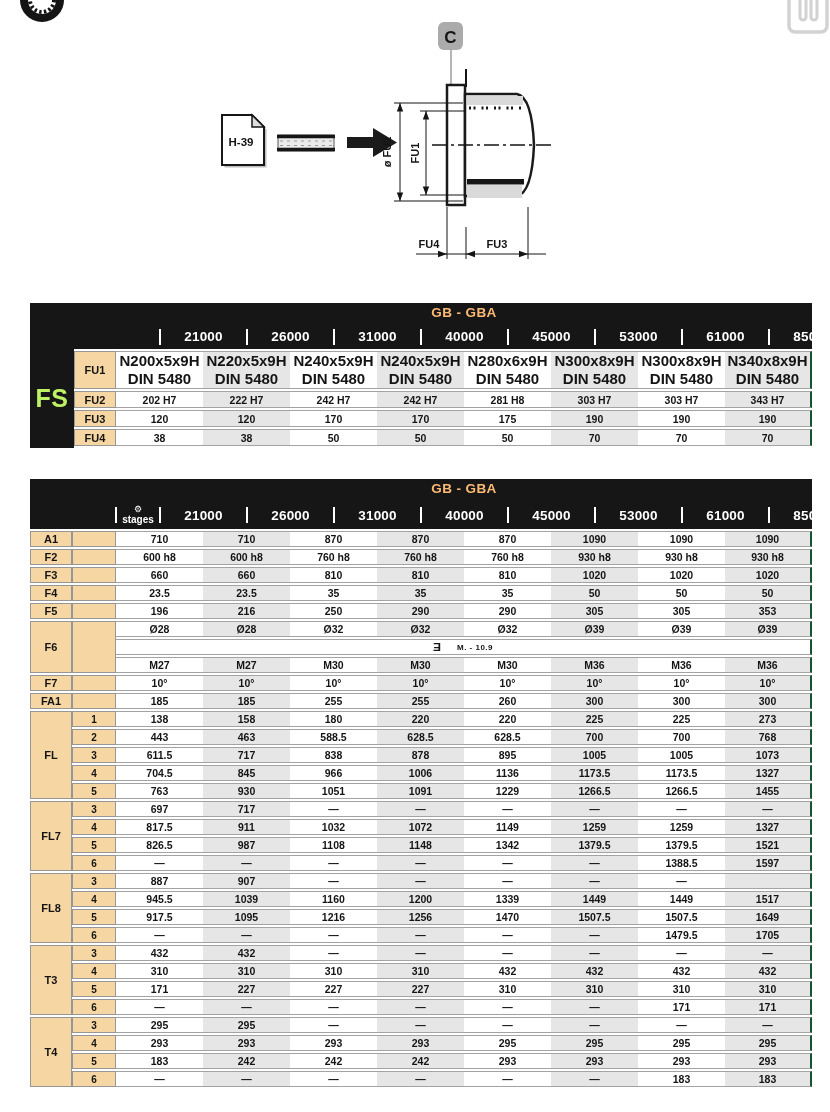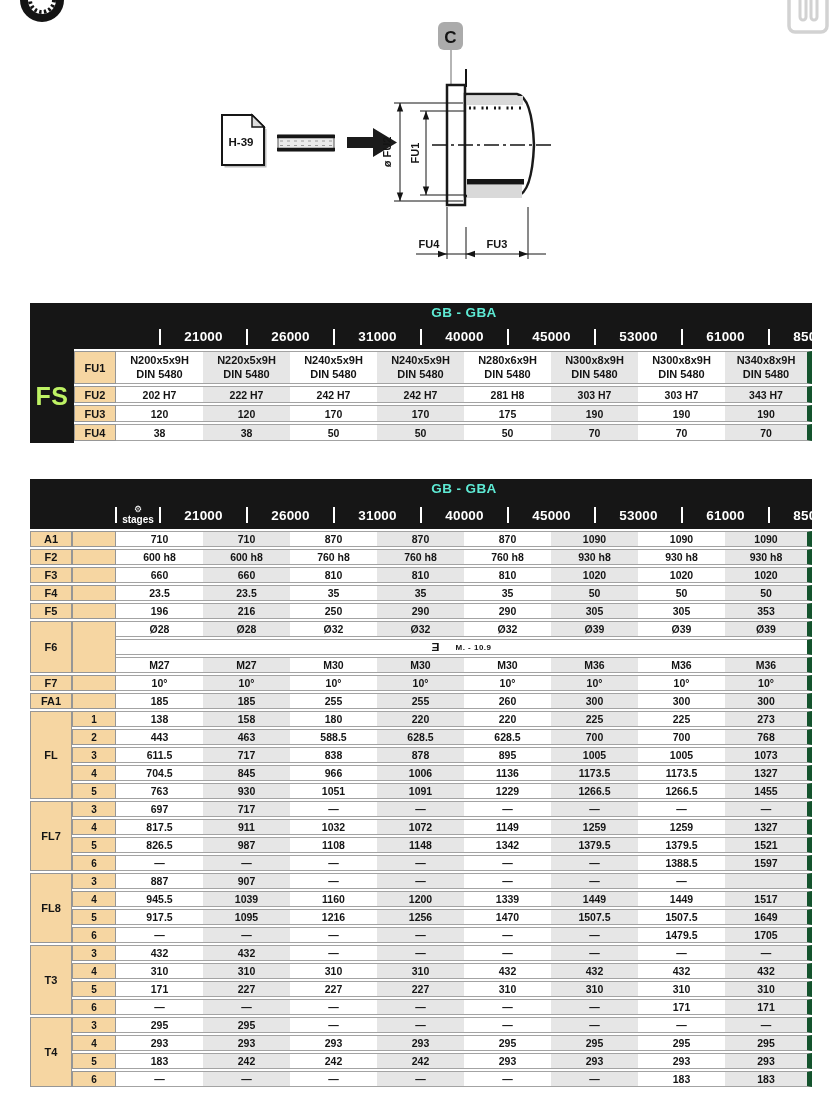--- a/index.html
+++ b/index.html
@@ -16,21 +16,21 @@
 
   
   .tblwrap{position:absolute;left:30px;width:782px;}
   .t1{top:303px;}
   .t2{top:479px;}
 
   .hdr{position:relative;background:#161616;width:100%;}
   .t1 .hdr{height:46px;}
   .t2 .hdr{height:50px;}
   .hdr-title{position:absolute;top:2px;left:86px;width:696px;text-align:center;
-             color:#5eead4;font-weight:bold;font-size:13.5px;letter-spacing:0.4px;}
+             color:#fdba74;font-weight:bold;font-size:13.5px;letter-spacing:0.4px;}
   .size-row{position:absolute;bottom:0;left:0;right:0;display:flex;align-items:center;padding-left:44px;}
   .t1 .size-row{height:25px;}
   .t2 .size-row{height:28px;}
   .sp86{flex:0 0 86px;}
   .sp42{flex:0 0 42px;}
   .size-cell{flex:0 0 87px;text-align:center;color:#fff;font-weight:bold;font-size:13.5px;
              position:relative;letter-spacing:0.2px;}
   .size-cell::before{content:'';position:absolute;left:-1px;top:50%;margin-top:-8px;height:16px;width:2px;background:#fff;}
   .stages-hdr{flex:0 0 44px;position:relative;display:flex;flex-direction:column;align-items:center;
               justify-content:center;color:#fff;line-height:1;}
@@ -43,23 +43,23 @@
            justify-content:center;color:#bef264;font-weight:bold;font-size:25px;letter-spacing:0.5px;}
 
   table.body{border-collapse:separate;border-spacing:0 2px;table-layout:fixed;}
   .t1 table.body{margin-left:44px;width:738px;}
   .t2 table.body{width:782px;}
   td{padding:0;text-align:center;vertical-align:middle;font-weight:bold;color:#141414;}
   td.lbl{background:#F6D6A2;border:1px solid #969696;font-size:11px;}
   td.stage{background:#F6D6A2;border:1px solid #969696;font-size:10px;}
   td.data{border-top:1px solid #a3a3a3;border-bottom:1px solid #a3a3a3;font-size:10.5px;height:14px;}
   .t1 td.data{height:15px;}
-  .t1 tr.tall td.data{height:31px;font-size:11px;line-height:1.2;white-space:pre-line;}
+  .t1 tr.tall td.data{height:31px;font-size:15px;line-height:1.2;white-space:pre-line;}
   td.data.band{background:#E6E6E6;}
-  td.data:last-child{border-right:5px solid #14532d;}
+  td.data:last-child{border-right:2px solid #14532d;}
   td.merged{background:#fff;}
   .bolt{font-weight:900;font-size:12px;margin-right:16px;transform:scaleY(0.9);display:inline-block;}
   .note{font-size:8px;font-weight:bold;letter-spacing:0.5px;}
   .mwrap{display:inline-flex;align-items:center;justify-content:center;}
 </style>
 </head>
 <body>
 
 <div class="page">
 

